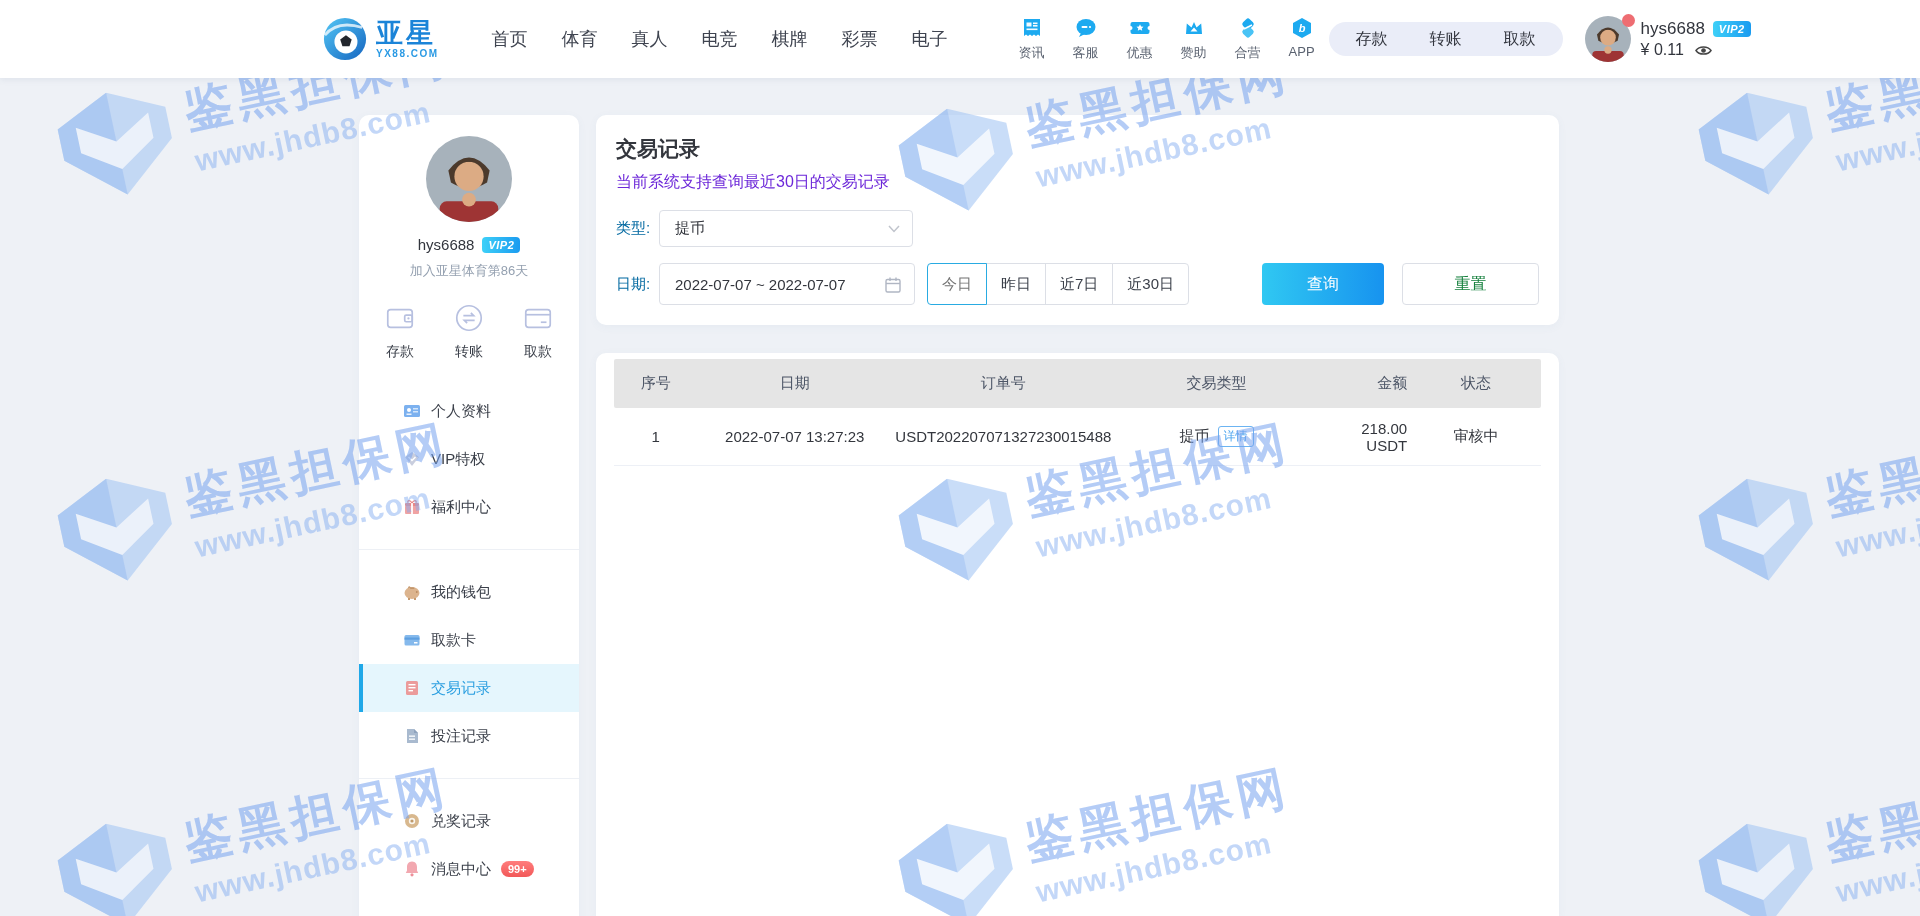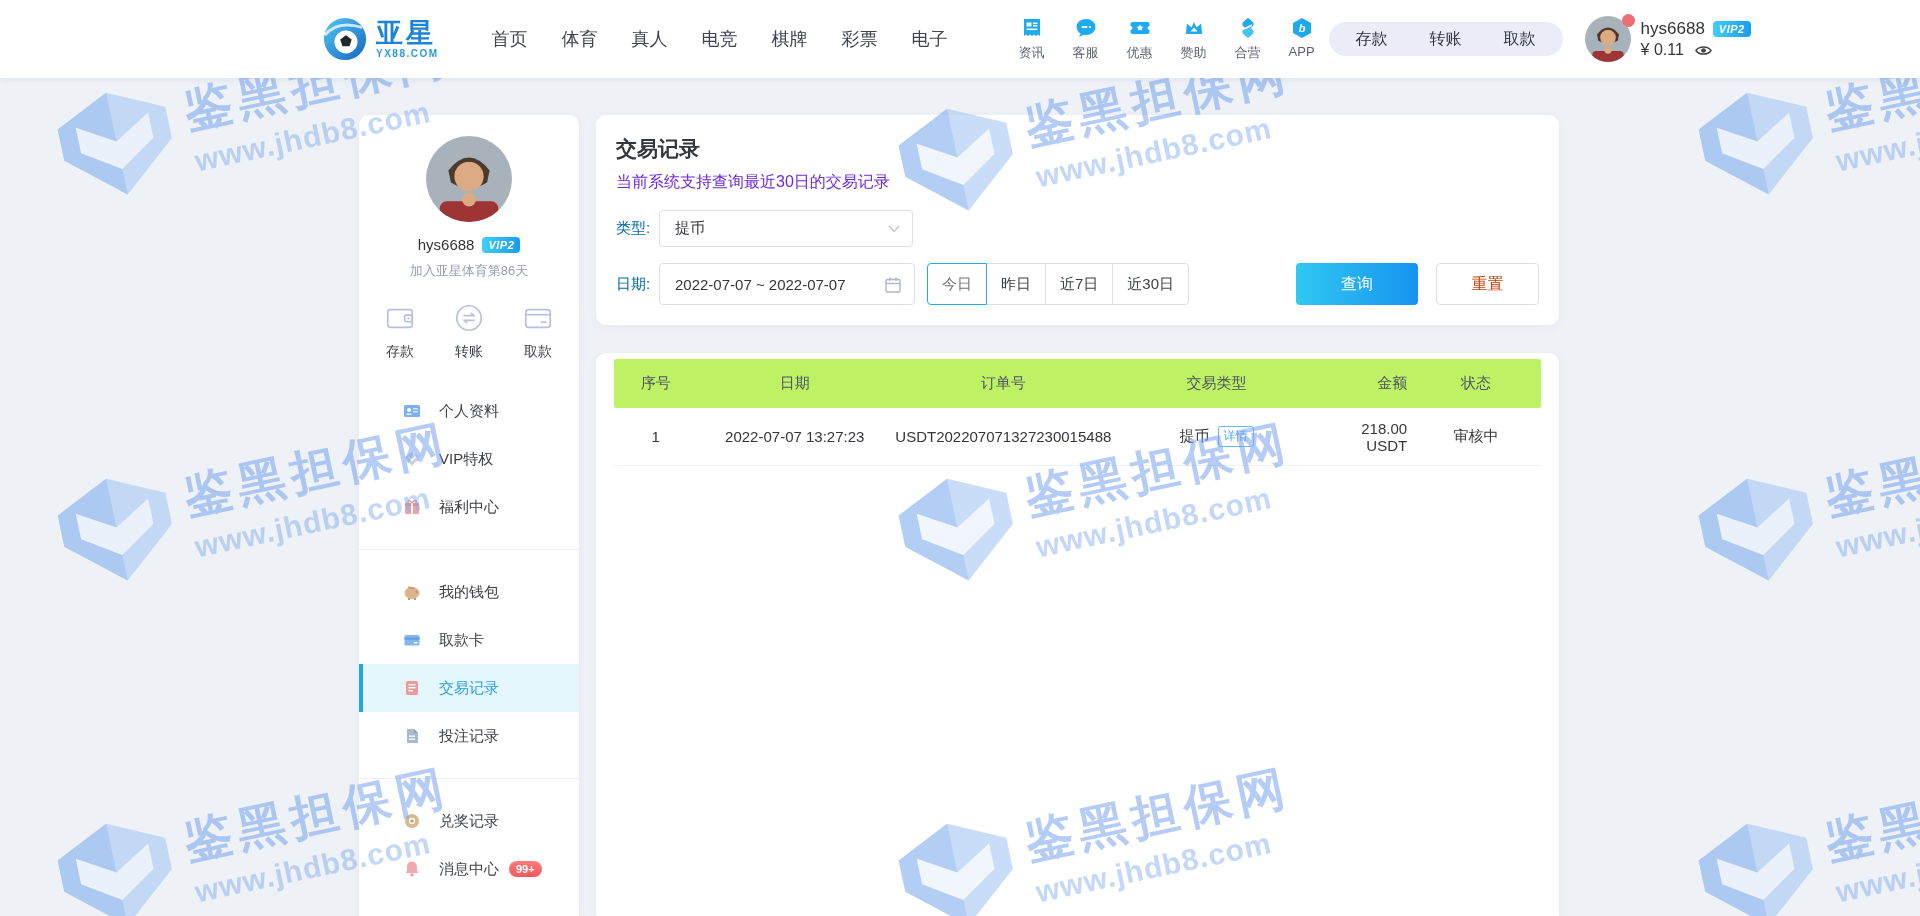--- a/index.html
+++ b/index.html
@@ -81,21 +81,21 @@
   .qa { display:flex; flex-direction:column; align-items:center; cursor:pointer; width:56px; }
   .qa svg { width:32px; height:32px; }
   .qa-label { margin-top:9px; font-size:14px; color:#3a3f49; }
 
   .menu { margin-top:26px; }
   .menu-item {
     height:48px; display:flex; align-items:center; padding-left:40px; cursor:pointer;
     border-left:4px solid transparent;
   }
   .menu-item svg { width:18px; height:18px; flex:0 0 auto; }
-  .menu-item .mi-label { margin-left:18px; font-size:15px; color:#3a3f49; }
+  .menu-item .mi-label { margin-left:10px; font-size:15px; color:#3a3f49; }
   .menu-item.active { background:#e5f6fd; border-left-color:#1fa8e8; }
   .menu-item.active .mi-label { color:#2b9fe0; }
   .menu-divider { height:1px; background:#edf0f5; margin:18px 0; }
   .count-badge {
     margin-left:10px; font-size:11px; font-weight:700; color:#fff;
     background:linear-gradient(180deg,#ff7d7d,#f25858); border-radius:9px; padding:2px 7px;
   }
 
   
   .filter-panel {
@@ -126,32 +126,32 @@
   }
   .range-btn:first-child { border-radius:4px 0 0 4px; margin-left:0; }
   .range-btn:last-child { border-radius:0 4px 4px 0; }
   .range-btn.active { color:#737373; border-color:#29abe2; z-index:2; }
   .btn-search {
     margin-left:auto; width:122px; height:42px; border:none; border-radius:4px; cursor:pointer;
     background:linear-gradient(90deg,#30c8f2,#1793ef); color:#fff; font-size:16px;
     font-family:inherit;
   }
   .btn-reset {
-    margin-left:18px; width:103px; height:42px; border:1px solid #dcdfe6; border-radius:4px; cursor:pointer;
-    background:#fff; color:#c2410c; font-size:16px; font-family:inherit;
+    margin-left:18px; width:137px; height:42px; border:1px solid #dcdfe6; border-radius:4px; cursor:pointer;
+    background:#fff; color:#15803d; font-size:16px; font-family:inherit;
   }
 
   
   .table-panel {
     position:absolute; left:596px; top:353px; width:963px; height:563px;
     background:#fff; border-radius:10px 10px 0 0; z-index:10; padding:6px 18px 0;
     box-shadow:0 2px 10px rgba(80,110,160,.05);
   }
   .tgrid { display:grid; grid-template-columns:9% 21% 24% 22% 10% 14%; align-items:center; }
-  .thead { height:49px; background:#bef264; border-radius:2px; }
+  .thead { height:49px; background:#e5e5e5; border-radius:2px; }
   .thead .th { font-size:15px; color:#4c5566; text-align:center; }
   .trow { height:58px; border-bottom:1px solid #edf0f6; }
   .trow .td { font-size:15px; color:#33363d; text-align:center; }
   .td-amount, .th-amount { text-align:right !important; padding-right:4px; }
   .type-cell { display:flex; align-items:center; justify-content:center; }
   .detail-tag {
     margin-left:8px; font-size:12px; color:#4aa3ee; border:1px solid #6cb4f2; border-radius:3px;
     padding:1px 5px; cursor:pointer; background:#fff; white-space:nowrap;
   }
   .status-review { color:#4aa0e8; }

